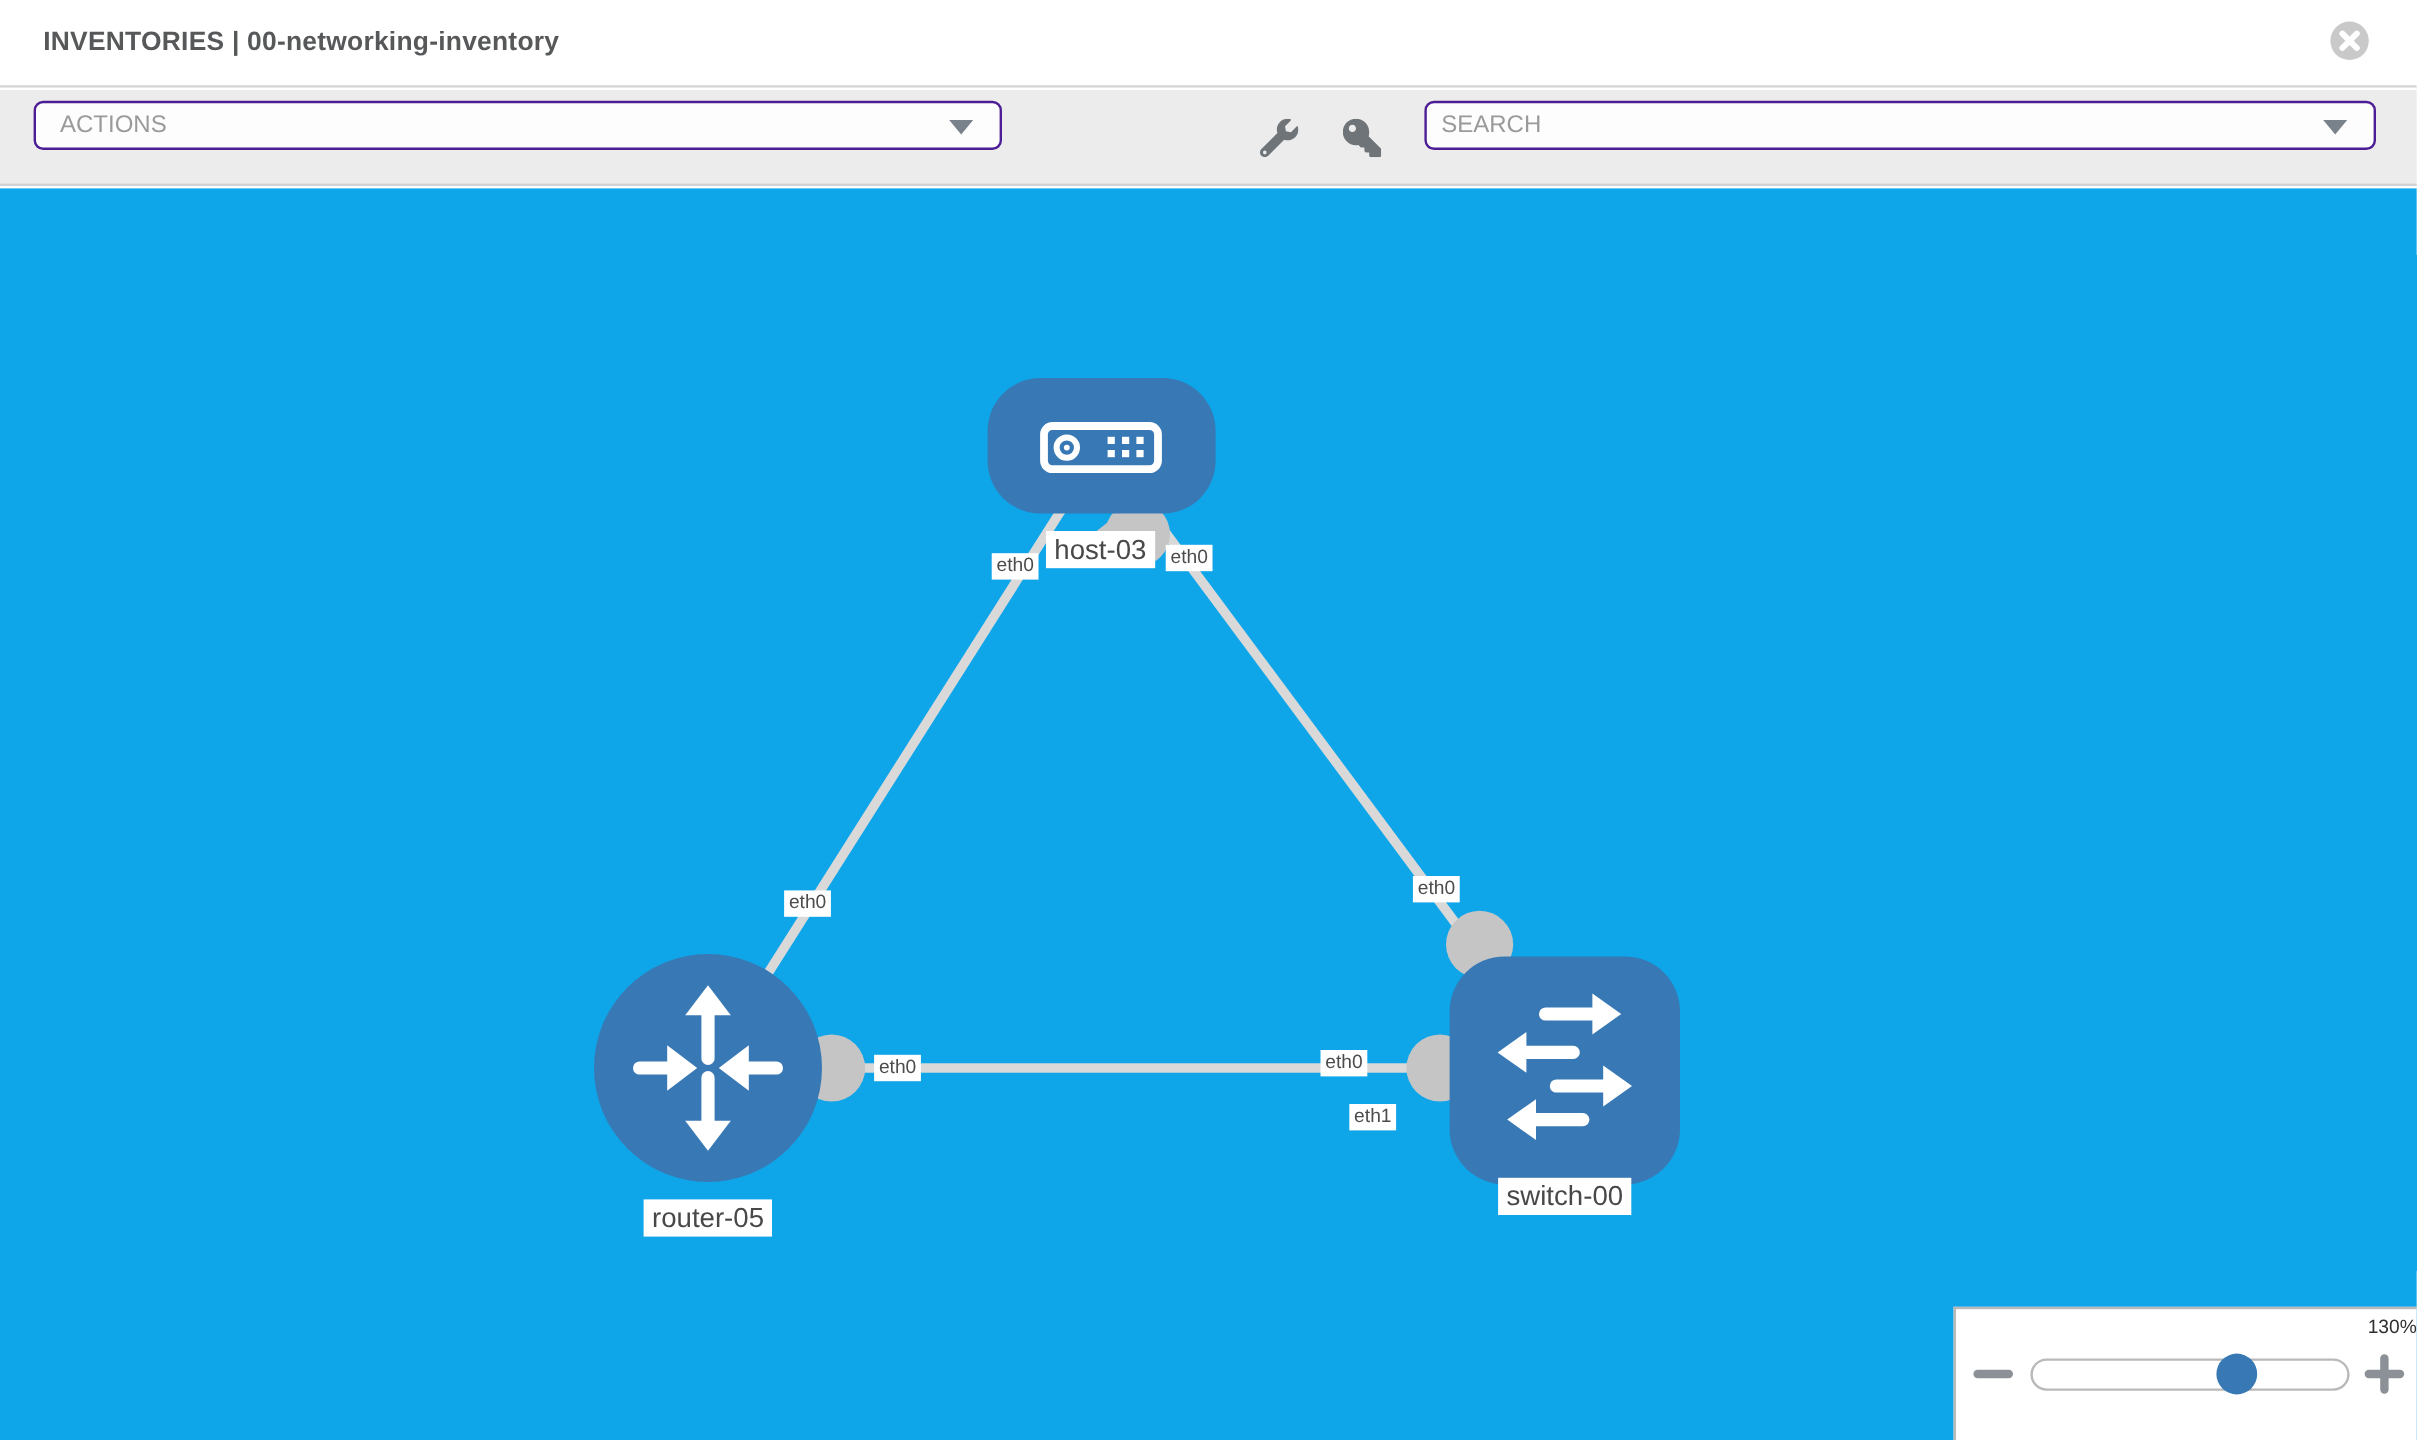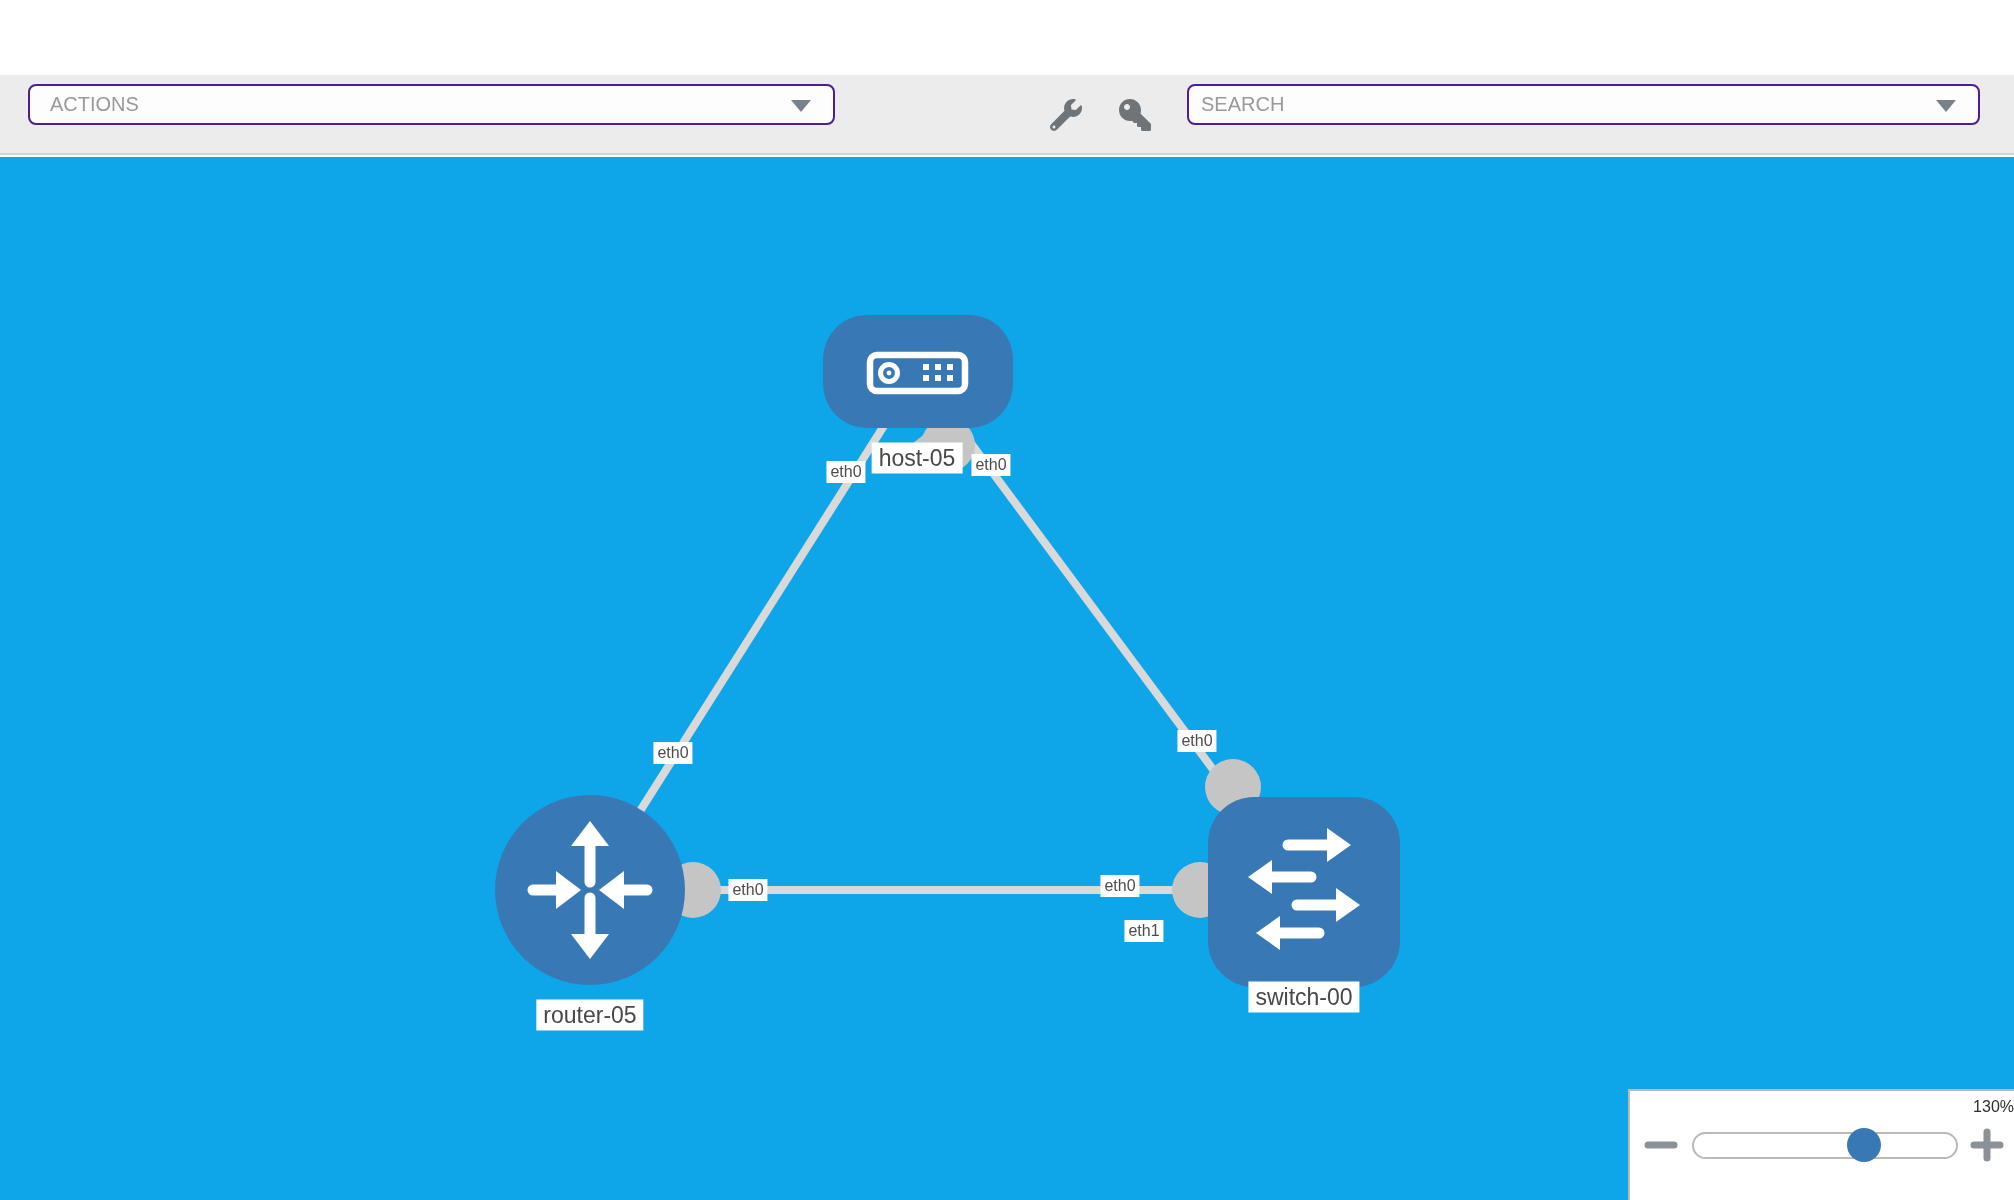--- a/index.html
+++ b/index.html
@@ -61,20 +61,28 @@
                 background:#ffffff; border:2px solid #b9b9b9; border-radius:14px;
                 cursor:pointer; }
   .zoom-thumb { position:absolute; left:217px; top:37px; width:34px; height:34px;
                 border-radius:50%; background:#3879b5; cursor:grab; }
 </style>
 </head>
 <body>
 
 <div class="app">
 
+  <div class="header">
+    <div class="header-title">INVENTORIES | 00-networking-inventory</div>
+    <div class="close-btn">
+      <svg width="18" height="18" viewBox="0 0 18 18">
+        <path d="M3 3 L15 15 M15 3 L3 15" stroke="#ffffff" stroke-width="5" stroke-linecap="round" fill="none"></path>
+      </svg>
+    </div>
+  </div>
 
   <div class="toolbar">
     <div class="select-box actions-box">
       <span>ACTIONS</span>
       <span class="caret"></span>
     </div>
 
     <div class="tool-icon wrench">
       <svg viewBox="0 0 512 512">
         <path d="M507.73 109.1c-2.24-9.03-13.54-12.09-20.12-5.51l-74.36 74.36-67.88-11.31-11.31-67.88 74.36-74.36c6.62-6.62 3.43-17.9-5.66-20.16-47.38-11.74-99.55.91-136.58 37.93-39.64 39.64-50.55 97.1-34.05 147.2L18.74 402.76c-24.99 24.99-24.99 65.51 0 90.5 24.99 24.99 65.51 24.99 90.5 0l213.21-213.21c50.12 16.71 107.47 5.68 147.37-34.22 37.07-37.07 49.7-89.32 37.91-136.73zM64 472c-13.25 0-24-10.75-24-24 0-13.26 10.75-24 24-24s24 10.74 24 24c0 13.25-10.75 24-24 24z"></path>
@@ -160,21 +168,21 @@
     </svg>
 
     <div class="eth-label" style="left:846px; top:315px;">eth0</div>
     <div class="eth-label" style="left:991px; top:308px;">eth0</div>
     <div class="eth-label" style="left:673px; top:596px;">eth0</div>
     <div class="eth-label" style="left:748px; top:733px;">eth0</div>
     <div class="eth-label" style="left:1120px; top:729px;">eth0</div>
     <div class="eth-label z2" style="left:1144px; top:729px;margin-top:45px;">eth1</div>
     <div class="eth-label" style="left:1197px; top:584px;">eth0</div>
 
-    <div class="node-label" style="left:917px; top:301px;">host-05</div>
+    <div class="node-label" style="left:917px; top:301px;">host-03</div>
     <div class="node-label" style="left:590px; top:858px;">router-05</div>
     <div class="node-label" style="left:1304px; top:840px;">switch-00</div>
   </div>
 
   <div class="zoom-panel">
     <div class="zoom-value">130%</div>
     <div class="zoom-minus">
       <svg width="34" height="34" viewBox="0 0 34 34">
         <line x1="4" y1="17" x2="30" y2="17"></line>
       </svg>

